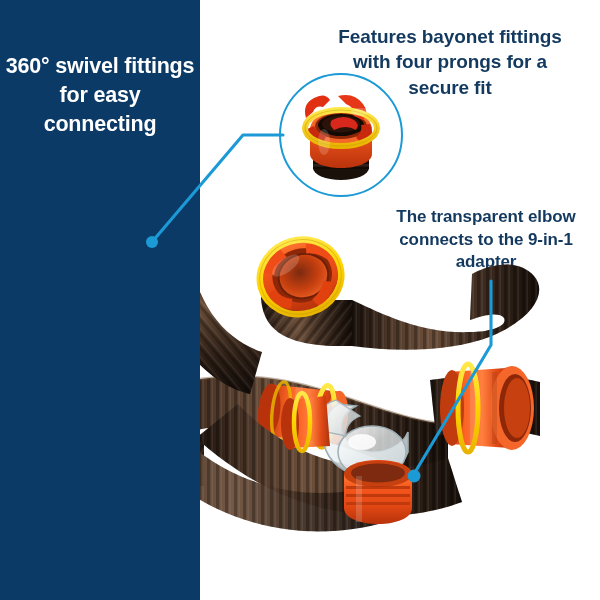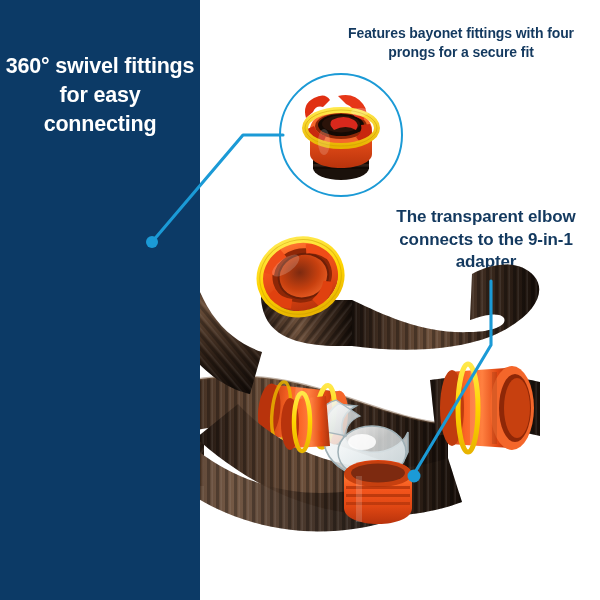--- a/index.html
+++ b/index.html
@@ -9,21 +9,21 @@
 
   
   .navy-panel{position:absolute;left:0;top:0;width:200px;height:600px;background:#0c3a66;z-index:5;}
   .headline{position:absolute;left:0;top:52px;width:200px;text-align:center;
             color:#ffffff;font-size:21.5px;font-weight:bold;line-height:1.36;
             letter-spacing:-0.2px;padding:0 4px;box-sizing:border-box;}
 
   
   .callout-text{position:absolute;color:#13395f;font-weight:bold;text-align:center;
                 line-height:1.33;letter-spacing:-0.1px;}
-  .callout-top{left:333px;top:24px;width:256px;font-size:14px;}
+  .callout-top{left:322px;top:24px;width:256px;font-size:19px;}
   .callout-mid{left:378px;top:206px;width:216px;font-size:17px;}
 
   
   .overlay{position:absolute;inset:0;width:600px;height:600px;z-index:9;pointer-events:none;}
 
   
   .product{position:absolute;left:0;top:0;width:600px;height:600px;z-index:3;}
   .product svg{display:block;}
 
   

